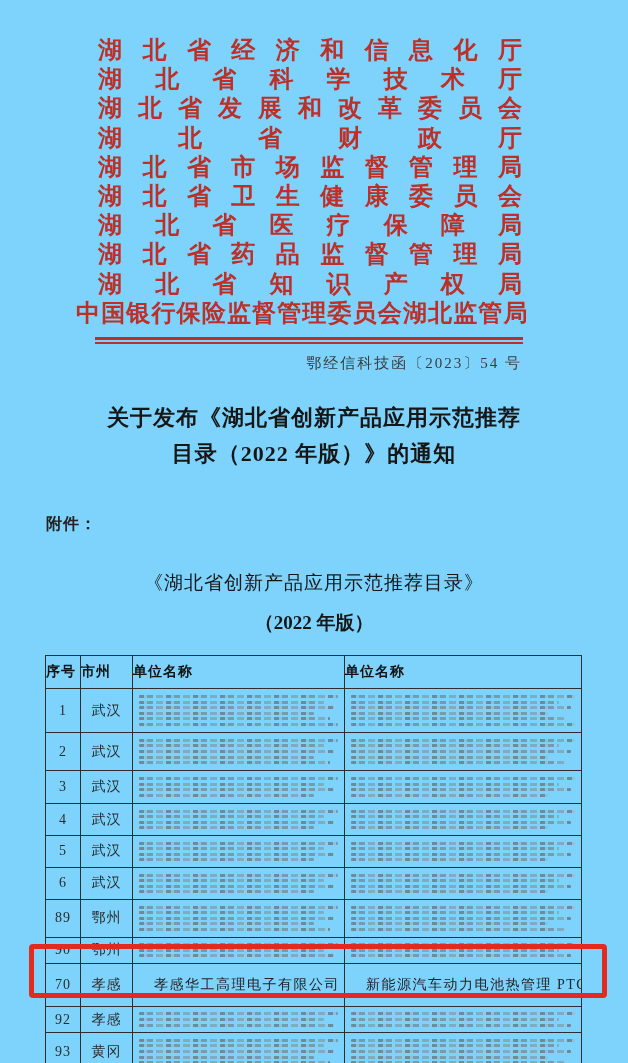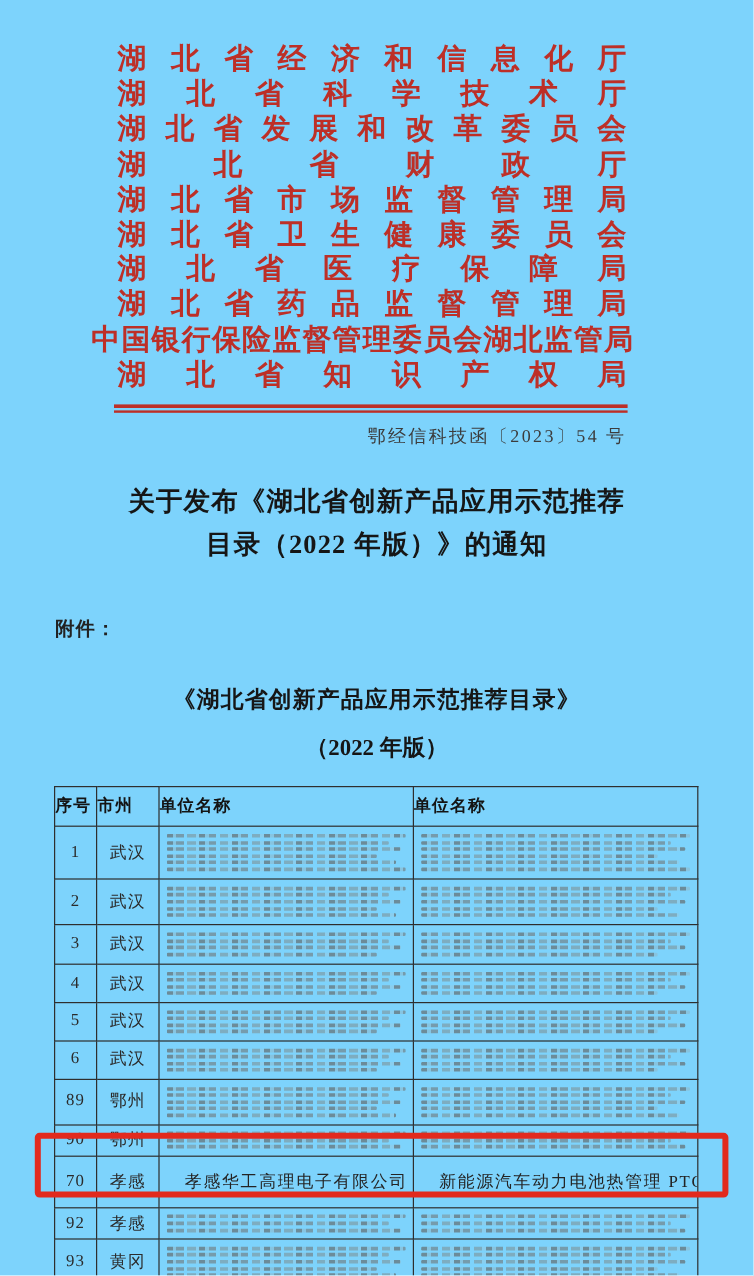--- a/index.html
+++ b/index.html
@@ -36,21 +36,21 @@
     line-height:36px; color:#161616; letter-spacing:1px;
   }
 
   .attachment-label {
     position:absolute; top:514px; left:46px;
     font-size:16px; font-weight:700; letter-spacing:1px; color:#222;
   }
 
   .catalog-title {
     position:absolute; top:570px; left:0; width:100%;
-    text-align:center; font-size:19px; font-weight:700;
+    text-align:center; font-size:19px; font-weight:400;
     letter-spacing:1px; color:#161616;
   }
   .catalog-edition {
     position:absolute; top:610px; left:0; width:100%;
     text-align:center; font-size:19px; font-weight:700; color:#161616;
   }
 
   
   table.catalog {
     position:absolute; top:655px; left:45px; width:536px;
@@ -101,22 +101,22 @@
 
   <div class="red-header">
     <div class="red-line">湖北省经济和信息化厅</div>
     <div class="red-line">湖北省科学技术厅</div>
     <div class="red-line">湖北省发展和改革委员会</div>
     <div class="red-line">湖北省财政厅</div>
     <div class="red-line">湖北省市场监督管理局</div>
     <div class="red-line">湖北省卫生健康委员会</div>
     <div class="red-line">湖北省医疗保障局</div>
     <div class="red-line">湖北省药品监督管理局</div>
+    <div class="red-line">湖北省知识产权局</div>
     <div class="red-line wide">中国银行保险监督管理委员会湖北监管局</div>
-    <div class="red-line">湖北省知识产权局</div>
   </div>
 
   <div class="red-rule"></div>
 
   <div class="doc-number">鄂经信科技函〔2023〕54 号</div>
 
   <div class="notice-title">
     <div>关于发布《湖北省创新产品应用示范推荐</div>
     <div>目录（2022 年版）》的通知</div>
   </div>

